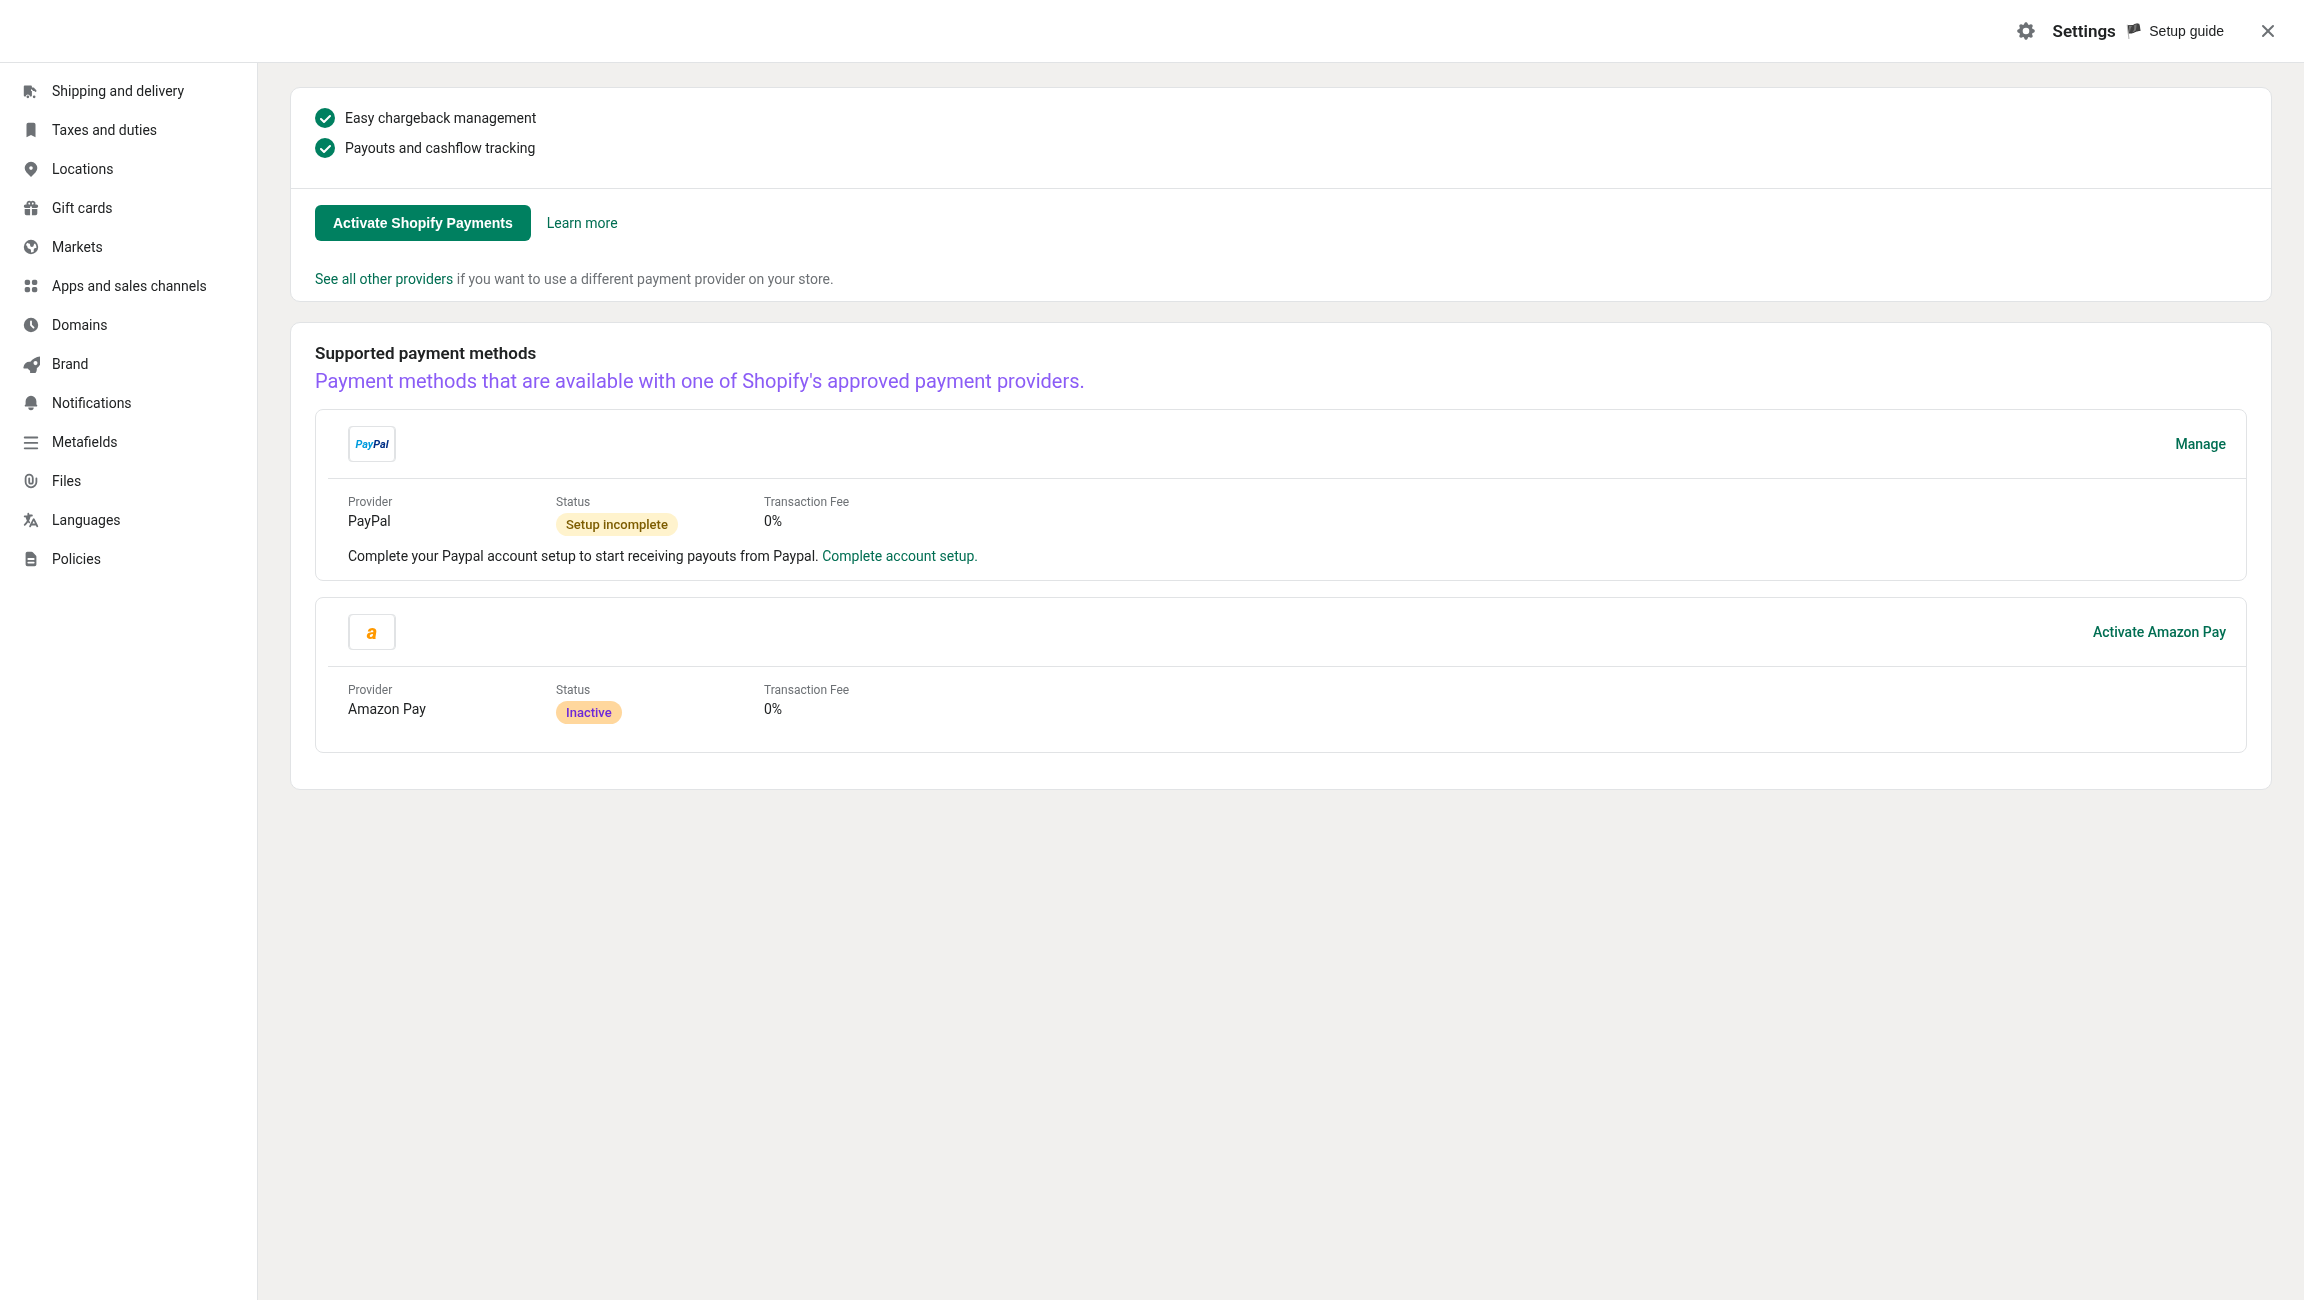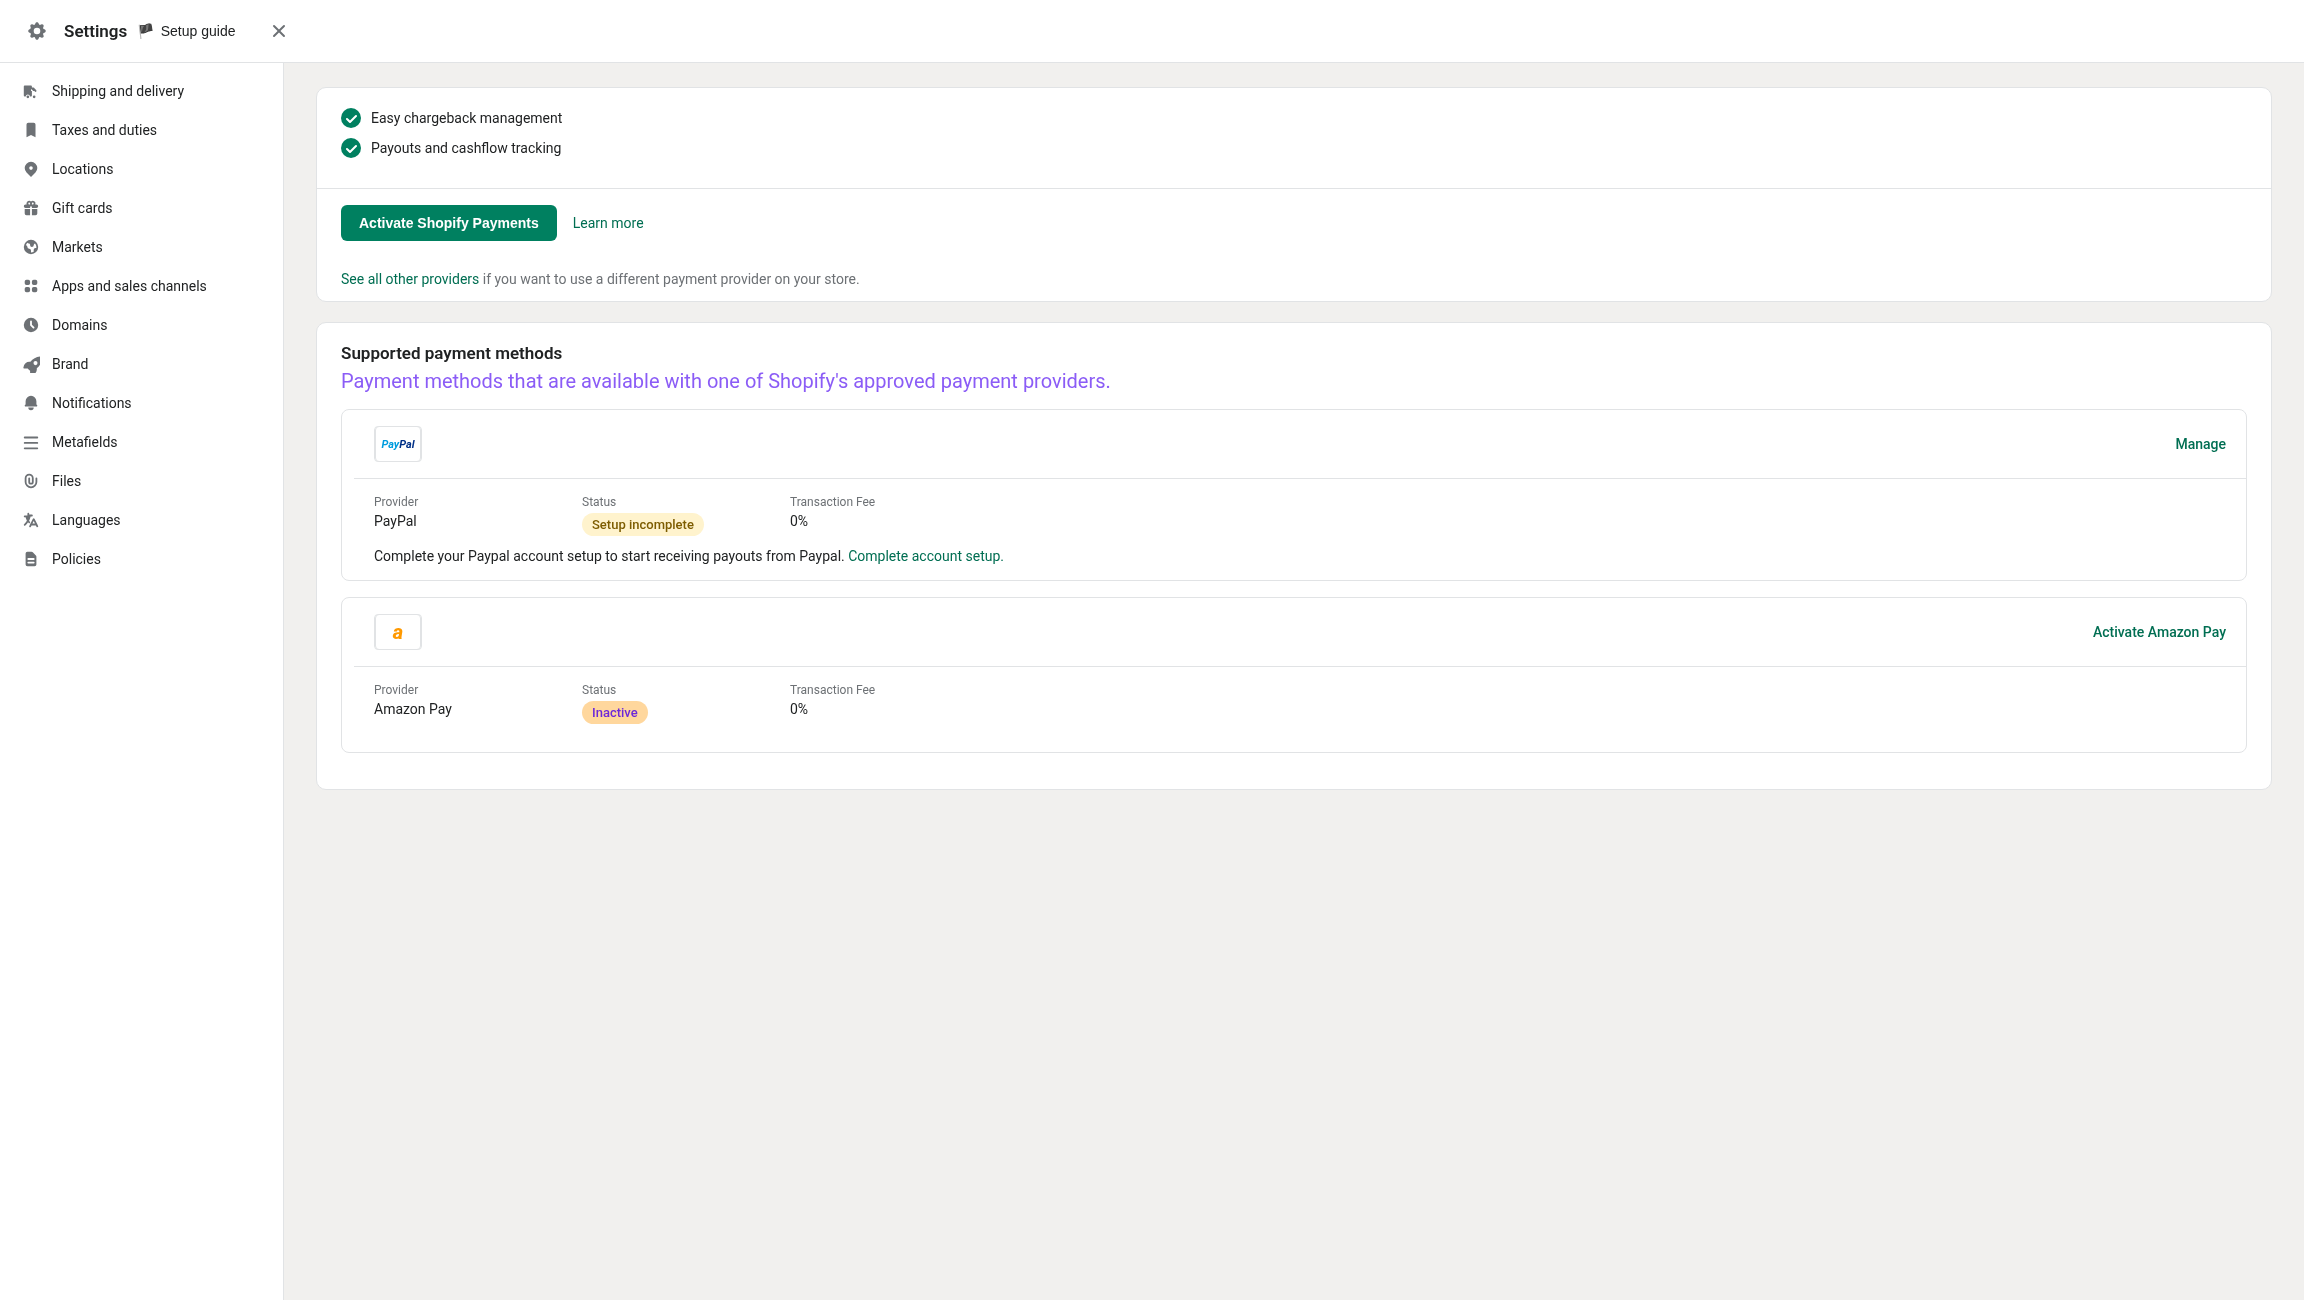--- a/index.html
+++ b/index.html
@@ -13,21 +13,21 @@
       background: #f1f0ee;
       width: 100%;
       height: 100vh;
       display: flex;
       flex-direction: column;
       position: relative;
     }
     .modal-header {
       display: flex;
       align-items: center;
-      justify-content: flex-start;
+      justify-content: flex-end;
       padding: 14px 20px;
       background: #fff;
       border-bottom: 1px solid #e1e3e5;
     }
     .modal-header-left {
       display: flex;
       align-items: center;
       gap: 10px;
     }
     .gear-icon {
@@ -67,21 +67,21 @@
       align-items: center;
       justify-content: center;
       color: #6d7175;
     }
     .modal-body {
       display: flex;
       flex: 1;
       overflow: hidden;
     }
     .sidebar {
-      width: 284px;
+      width: 258px;
       background: #fff;
       border-right: 1px solid #e1e3e5;
       overflow-y: auto;
       padding: 8px 0;
       flex-shrink: 0;
     }
     .sidebar-item {
       display: flex;
       align-items: center;
       gap: 12px;

